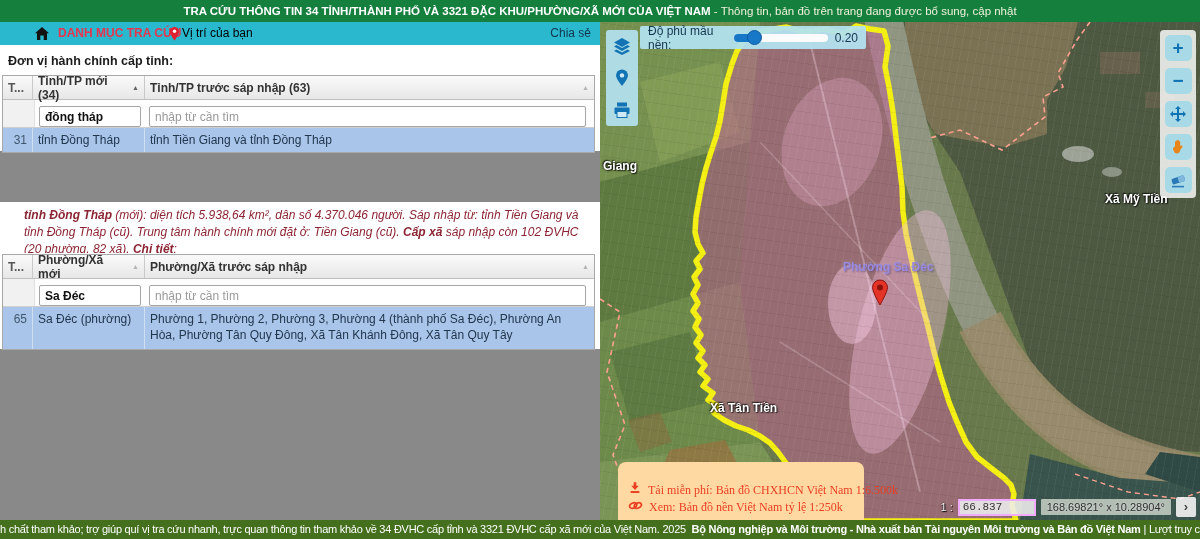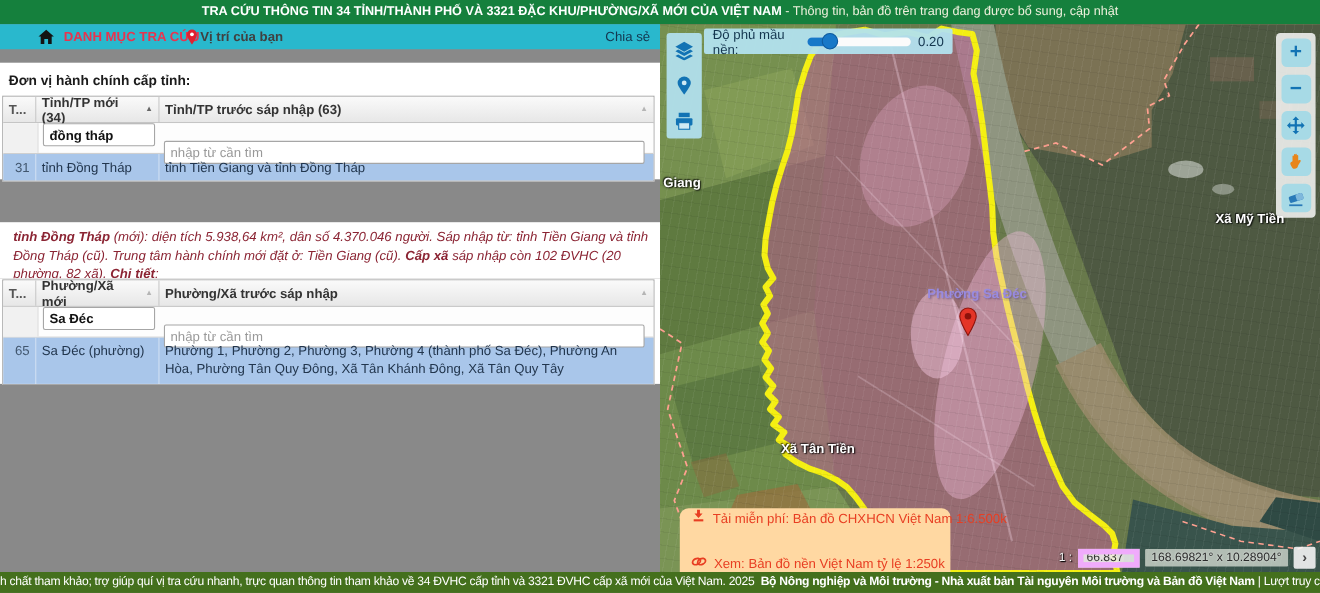--- a/index.html
+++ b/index.html
@@ -11,56 +11,56 @@
            color:#fff;font-size:11.5px;line-height:22px;text-align:center;white-space:nowrap;overflow:hidden;}
   .top-bar .bold{font-weight:bold;}
   .top-bar .rest{color:#eef0dc;}
 
   
   .nav-bar{position:absolute;left:0;top:22px;width:600px;height:23px;background:#29b8cd;}
   .nav-item{position:absolute;top:0;height:23px;line-height:23px;font-size:12px;white-space:nowrap;}
   .nav-home{left:34px;top:4px;}
   .nav-menu{left:58px;color:#e8344e;font-weight:bold;}
   .nav-pin{left:169px;top:4px;}
-  .nav-loc{left:182px;color:#404040;font-weight:bold;}
+  .nav-loc{left:182px;color:#000000;}
   .nav-share{right:9px;color:#14364f;}
 
   
   .left-panel{position:absolute;left:0;top:45px;width:600px;height:475px;background:#898989;overflow:hidden;}
   .sec{position:absolute;left:0;width:600px;background:#fff;}
-  .sec1{top:12px;height:106px;}
+  .sec1{top:0;height:106px;}
   .sec2{top:157px;height:51px;}
   .sec3{top:208px;height:96px;}
   .sec-heading{position:absolute;left:8px;top:9px;font-size:12.5px;font-weight:bold;color:#1b1b1b;}
 
   .tbl{position:absolute;left:2px;right:5px;border:1px solid #a8a8a8;background:#fff;}
   .tbl1{top:30px;}
   .tbl2{top:1px;}
   .tbl-head{display:flex;height:23px;background:linear-gradient(#fafafa,#e7e7e7);
             border-bottom:1px solid #bfbfbf;font-size:12px;font-weight:bold;color:#333;}
   .th{display:flex;align-items:center;gap:4px;padding:0 5px;border-right:1px solid #c9c9c9;box-sizing:border-box;}
   .th-id{width:30px;color:#555;}
   .th-new{width:112px;}
   .th-old{flex:1;border-right:none;justify-content:space-between;}
   .sort{font-size:7px;color:#666;line-height:1;}
   .sort.light{color:#b5b5b5;}
-  .tbl-filter{display:flex;align-items:flex-start;height:27px;background:#fdfdfd;border-bottom:1px solid #cfcfcf;}
+  .tbl-filter{display:flex;align-items:flex-end;height:27px;background:#fdfdfd;border-bottom:1px solid #cfcfcf;}
   .filter-id{width:32px;height:27px;background:#f1f1f1;border-right:1px solid #e0e0e0;box-sizing:border-box;}
   input.flt{height:21px;border:1px solid #a6a6a6;border-radius:2px;font-size:12px;padding:0 5px;
             font-family:inherit;box-sizing:border-box;color:#111;outline:none;}
   input.flt::placeholder{color:#999;font-weight:normal;}
   .flt-new{width:102px;margin-left:4px;font-weight:bold;}
   .flt-old{flex:1;margin:16px 8px 0 8px;}
   .tbl-row{display:flex;background:#a9c6ea;font-size:12px;color:#22364e;}
   .td{padding:4px 5px;border-right:1px solid rgba(255,255,255,0.45);box-sizing:border-box;line-height:16px;}
   .td-id{width:30px;text-align:right;color:#41566e;}
   .td-new{width:112px;}
   .td-old{flex:1;border-right:none;padding-right:10px;}
 
-  .detail-text{padding:5px 8px 0 12px;font-size:12px;font-style:italic;color:#8b2433;line-height:17px;}
+  .detail-text{padding:5px 8px 0 24px;font-size:12px;font-style:italic;color:#8b2433;line-height:17px;}
   .detail-text .b{font-weight:bold;}
 
   
   .footer{position:absolute;left:0;top:520px;width:1200px;height:19px;background:#44701d;
           color:#fff;font-size:11px;line-height:19px;white-space:pre;overflow:hidden;letter-spacing:-0.25px;}
   .footer .bold{font-weight:bold;}
 
   
   .map{position:absolute;left:600px;top:22px;width:600px;height:498px;overflow:hidden;background:#68794b;}
   .map svg.base{position:absolute;left:0;top:0;}
@@ -84,28 +84,28 @@
                 background:#1778c8;border:1px solid #0e5a9e;box-sizing:border-box;}
   .opacity-val{margin-left:auto;}
 
   .zoom-controls{position:absolute;right:4px;top:8px;width:36px;background:rgba(255,255,255,.82);
                  border-radius:4px;display:flex;flex-direction:column;align-items:center;padding:5px 0;gap:7px;}
   .zc-btn{width:27px;height:26px;border:none;border-radius:5px;background:#a7dae6;cursor:pointer;
           font-size:19px;font-weight:bold;color:#1273b4;line-height:24px;padding:0;
           display:flex;align-items:center;justify-content:center;font-family:inherit;}
 
   .info-box{position:absolute;left:18px;bottom:0;width:246px;height:58px;background:#ffd8a2;
-            border-radius:8px 8px 0 0;padding:0 10px;box-sizing:border-box;
-            display:flex;flex-direction:column;justify-content:space-between;}
+            border-radius:8px 8px 0 0;padding:19px 10px;box-sizing:border-box;
+            display:flex;flex-direction:column;justify-content:space-between;font-family:Liberation Serif, serif;}
   .info-line{display:flex;align-items:center;gap:6px;font-size:12px;color:#e83e22;white-space:nowrap;cursor:pointer;}
 
   .scale-row{position:absolute;right:4px;bottom:3px;display:flex;align-items:center;gap:5px;font-size:11px;}
   .scale-label{color:#f4f4f4;text-shadow:0 0 2px #000,1px 1px 1px #000;}
-  .scale-input{width:56px;height:17px;background:rgba(238,238,238,.88);border:5px solid #f0abfc;
-               font-size:11px;color:#333;padding:0 3px;box-sizing:border-box;font-family:Liberation Sans, sans-serif;outline:none;}
+  .scale-input{width:78px;height:17px;background:rgba(238,238,238,.88);border:2px solid #f0abfc;
+               font-size:11px;color:#333;padding:0 3px;box-sizing:border-box;font-family:Liberation Mono, monospace;outline:none;}
   .coords{background:rgba(224,230,220,.72);color:#2b2b2b;padding:2px 6px;border-radius:1px;
           text-shadow:0 0 2px rgba(255,255,255,.8);}
   .next-btn{width:20px;height:20px;border:none;border-radius:2px;background:rgba(248,248,248,.88);
             font-size:13px;font-weight:bold;color:#444;cursor:pointer;padding:0;line-height:18px;}
 
   .marker{position:absolute;left:270px;top:256px;}
 </style>
 </head>
 <body>
 

